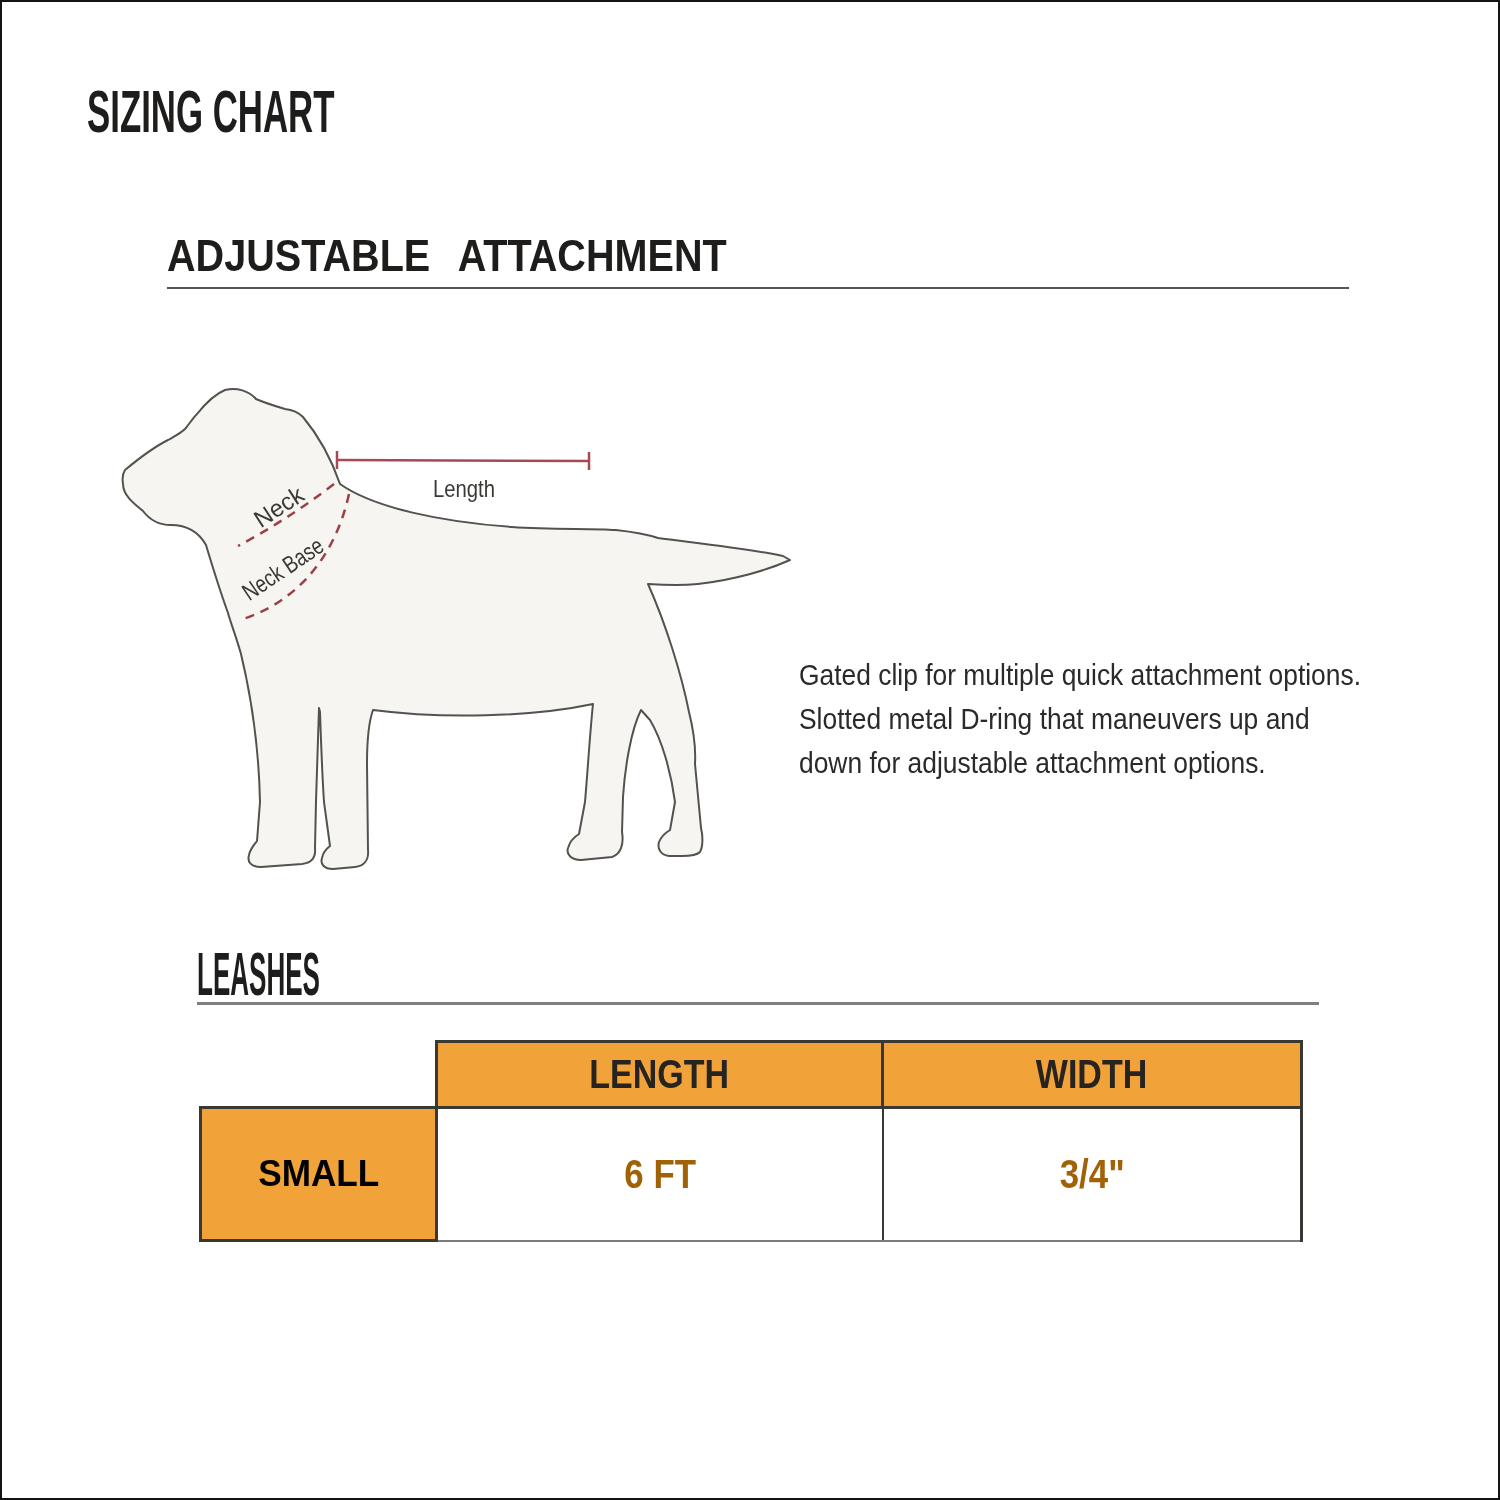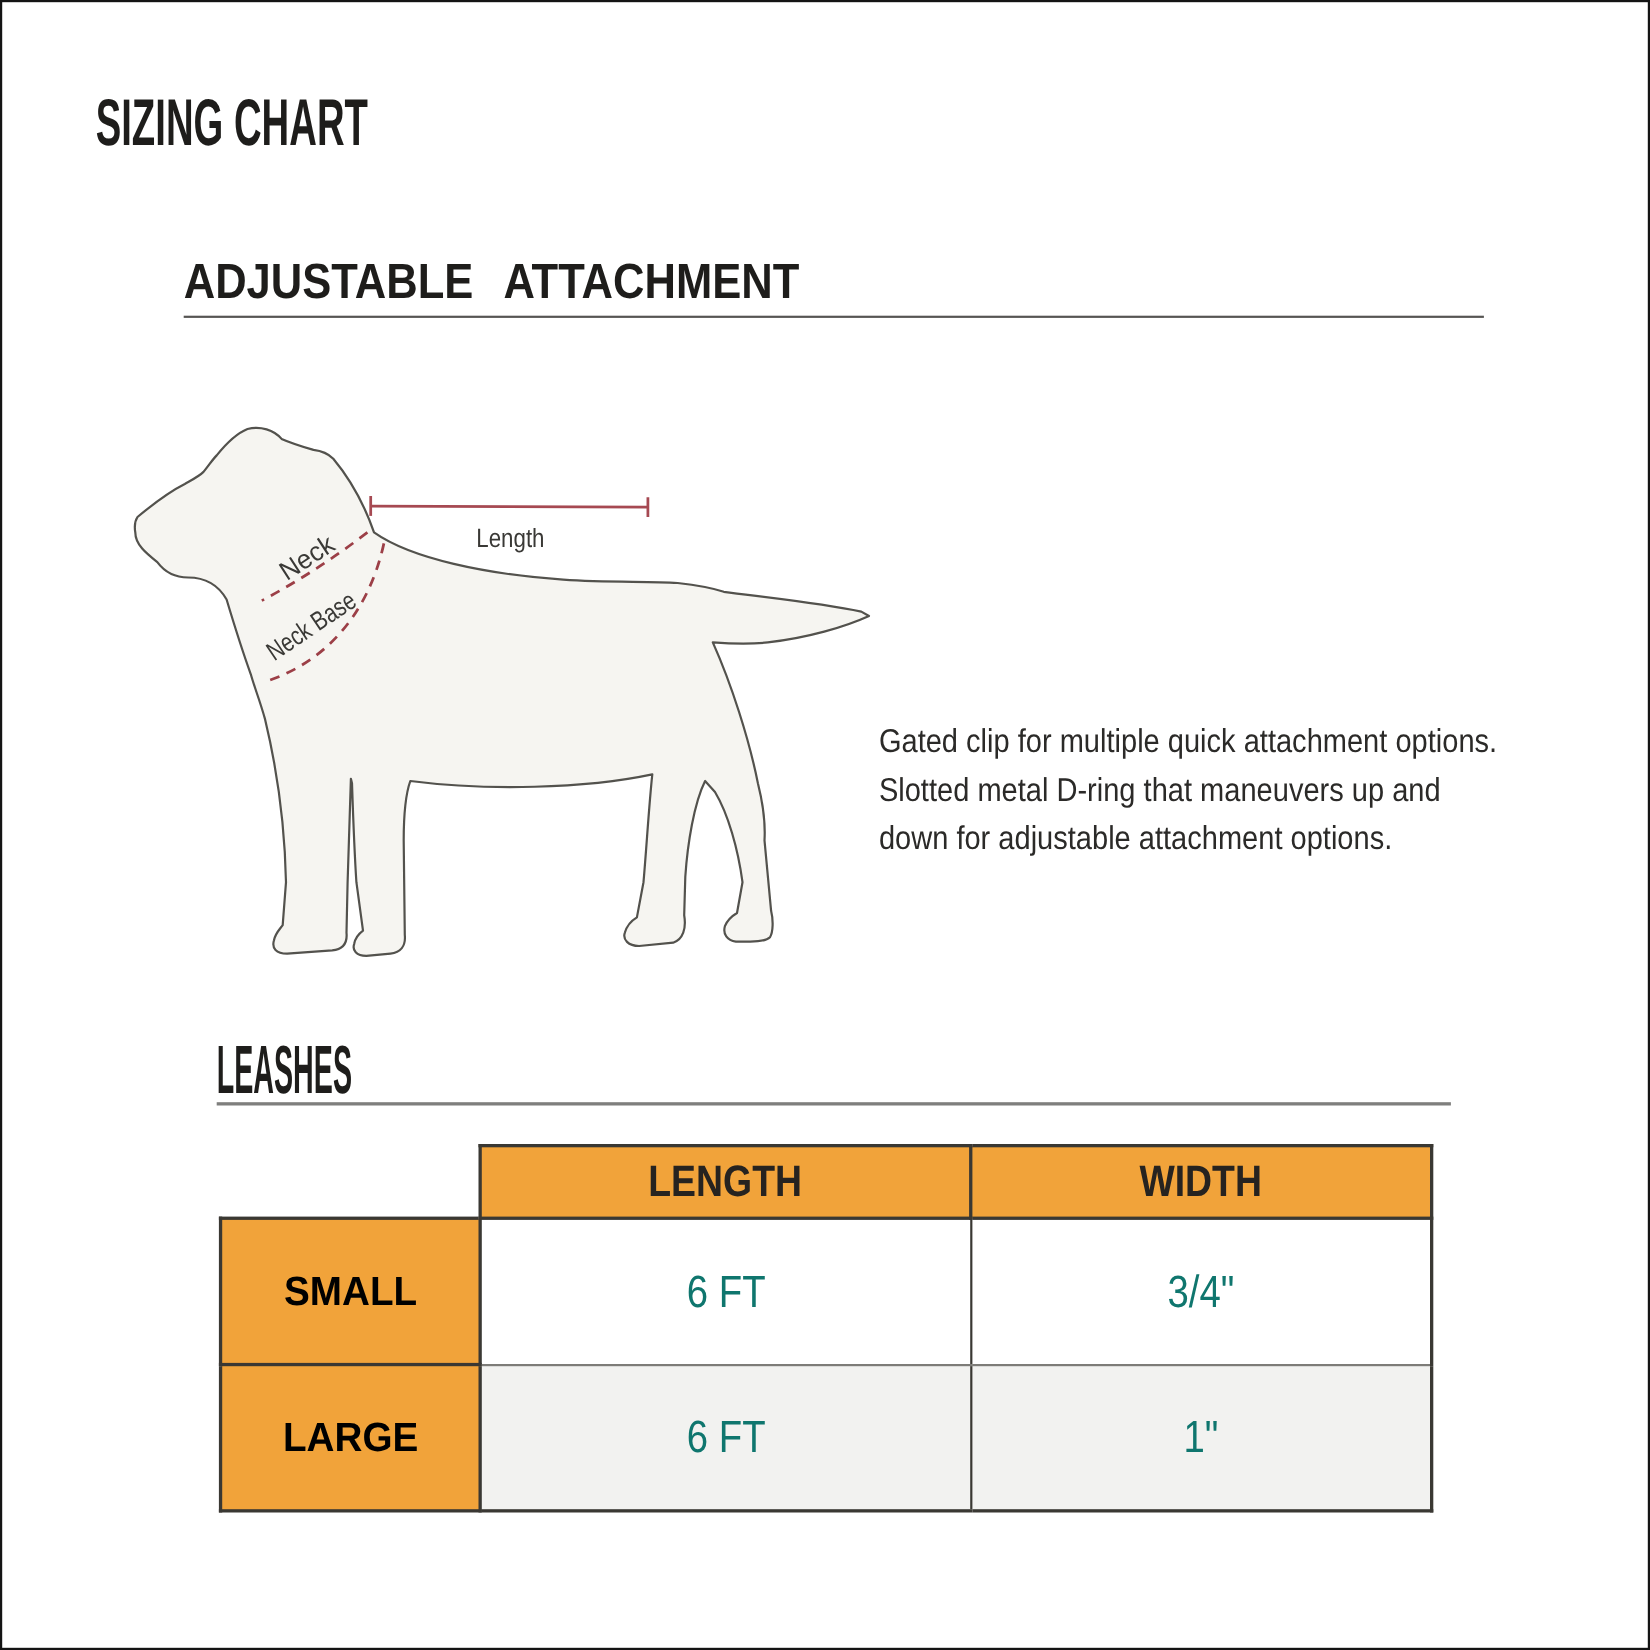--- a/index.html
+++ b/index.html
@@ -97,21 +97,21 @@
     border: 3px solid #3a3833;
     font-size: 40px; font-weight: 700; color: #262320;
   }
   .cell-label {
     background: #f1a33a;
     border: 3px solid #3a3833;
     font-size: 37px; font-weight: 700; color: #000000;
   }
   .cell-data {
     border: 2px solid #3a3833;
-    font-size: 41px; font-weight: 400; color: #0f766e;
+    font-size: 41px; font-weight: 700; color: #a16207;
     background: #ffffff;
     margin-left: 38px;
   }
   .tr-row1 .cell-data { border-bottom: 2px solid #7d7c78; }
   .tr-row2 .cell-data { border-top: 2px solid #7d7c78; background: #f2f2f0; border-bottom: 3px solid #3a3833; }
   .cell-data.last, .cell-head.last { border-right: 3px solid #3a3833; }
 
   .squeeze   { display: inline-block; transform: scaleX(0.85); transform-origin: center; white-space: nowrap; }
   .squeeze-95{ display: inline-block; transform: scaleX(0.95); transform-origin: center; white-space: nowrap; }
 </style>
@@ -233,27 +233,16 @@
       <th class="cell-label">
         <span class="squeeze-95">SMALL</span>
       </th>
       <td class="cell-data">
         <span class="squeeze">6 FT</span>
       </td>
       <td class="cell-data last">
         <span class="squeeze">3/4"</span>
       </td>
     </tr>
-    <tr class="tr-data tr-row2">
-      <th class="cell-label">
-        <span class="squeeze-95">LARGE</span>
-      </th>
-      <td class="cell-data">
-        <span class="squeeze">6 FT</span>
-      </td>
-      <td class="cell-data last">
-        <span class="squeeze">1"</span>
-      </td>
-    </tr>
   </tbody>
     </table>
 
 </div>
 
 </body></html>

